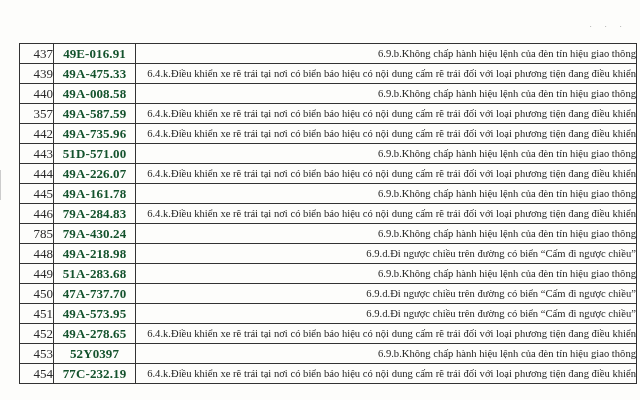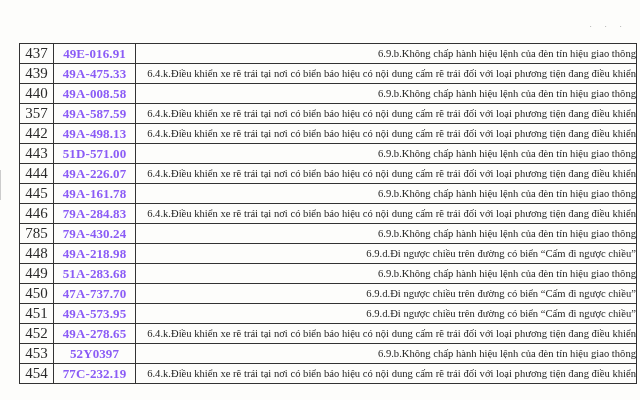--- a/index.html
+++ b/index.html
@@ -23,26 +23,26 @@
   }
   table.violations td {
     border:1px solid #333;
     height:19px;
     padding:0;
     white-space:nowrap;
     overflow:hidden;
     line-height:19px;
   }
   td.col-no {
-    width:33px; text-align:center;
-    font-size:15px; color:#2a2a2a;
+    width:33px; text-align:right;
+    font-size:13px; color:#2a2a2a;
   }
   td.col-plate {
     width:81px; text-align:center;
-    font-size:13px; font-weight:bold; color:#8b5cf6;
+    font-size:13px; font-weight:bold; color:#14532d;
     letter-spacing:0.1px;
   }
   td.col-desc {
     text-align:right; padding-left:2px !important;
     font-size:10.6px; color:#222;
   }
   .left-mark {
     position:absolute; left:0; top:170px; width:3px; height:30px;
     border-left:1px solid #ccc;
   }
@@ -71,21 +71,21 @@
         <td class="col-plate">49A-008.58</td>
         <td class="col-desc">6.9.b.Không chấp hành hiệu lệnh của đèn tín hiệu giao thông</td>
       </tr>
       <tr>
         <td class="col-no">357</td>
         <td class="col-plate">49A-587.59</td>
         <td class="col-desc">6.4.k.Điều khiển xe rẽ trái tại nơi có biển báo hiệu có nội dung cấm rẽ trái đối với loại phương tiện đang điều khiển</td>
       </tr>
       <tr>
         <td class="col-no">442</td>
-        <td class="col-plate">49A-498.13</td>
+        <td class="col-plate">49A-735.96</td>
         <td class="col-desc">6.4.k.Điều khiển xe rẽ trái tại nơi có biển báo hiệu có nội dung cấm rẽ trái đối với loại phương tiện đang điều khiển</td>
       </tr>
       <tr>
         <td class="col-no">443</td>
         <td class="col-plate">51D-571.00</td>
         <td class="col-desc">6.9.b.Không chấp hành hiệu lệnh của đèn tín hiệu giao thông</td>
       </tr>
       <tr>
         <td class="col-no">444</td>
         <td class="col-plate">49A-226.07</td>

